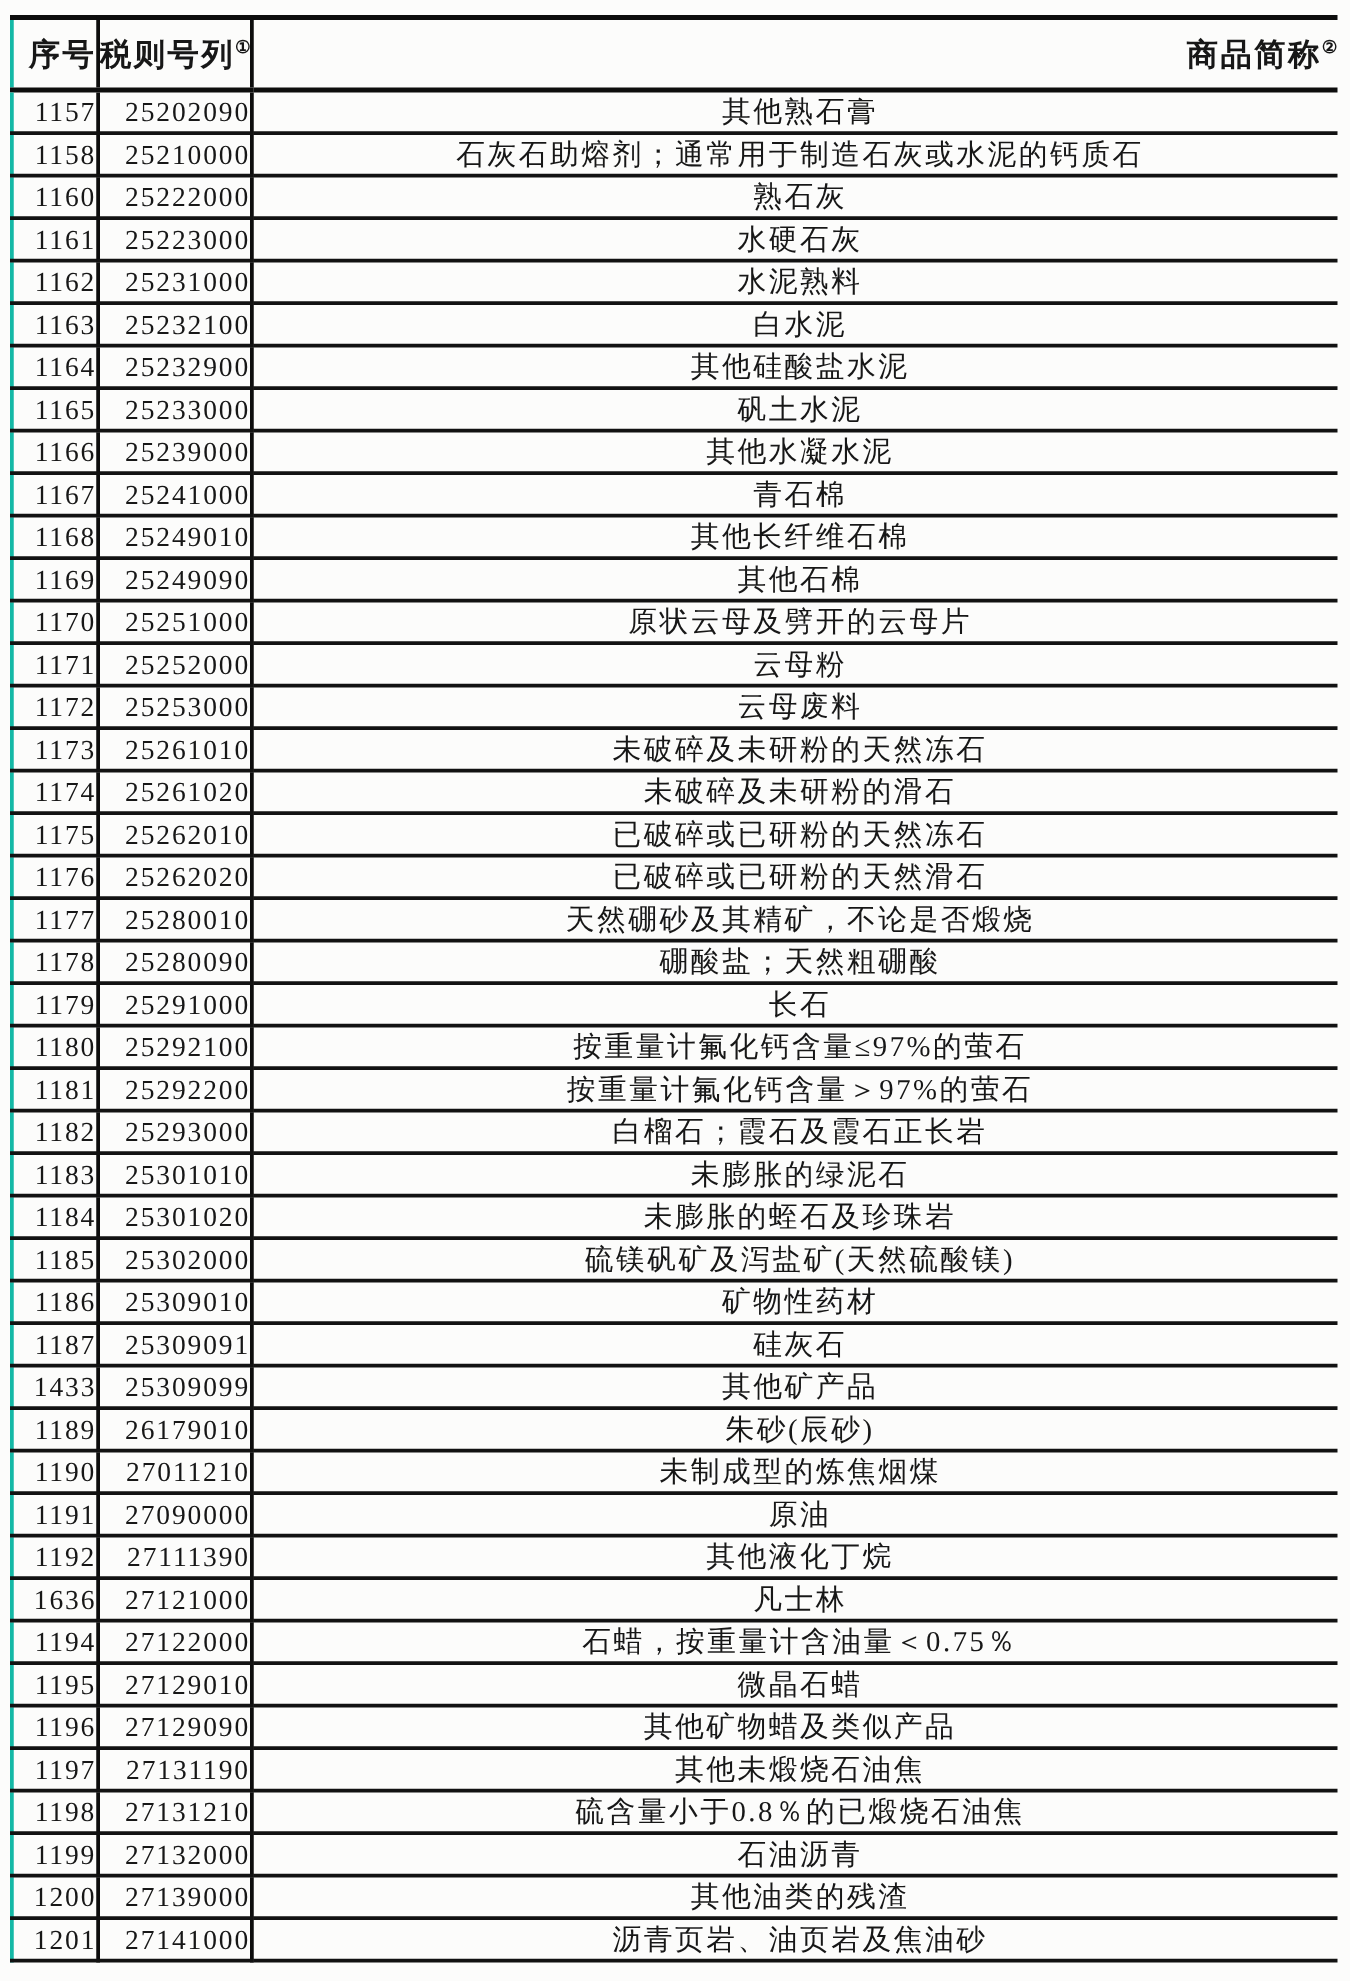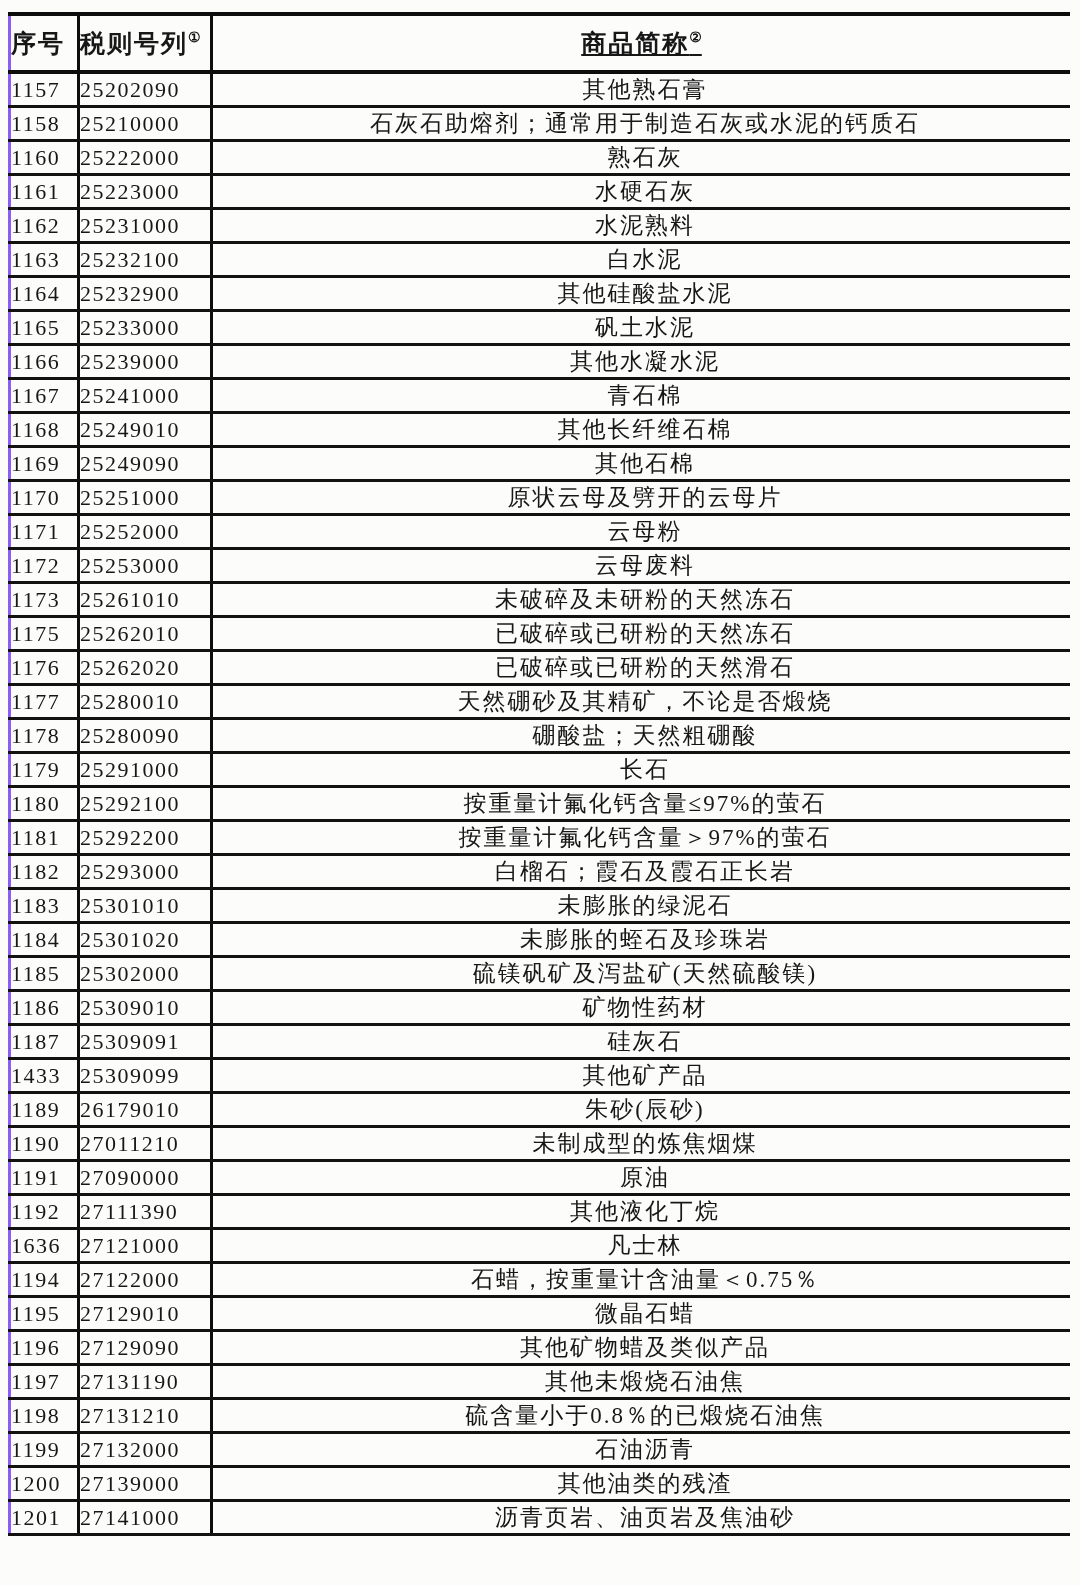--- a/index.html
+++ b/index.html
@@ -40,34 +40,34 @@
     vertical-align: middle;
     letter-spacing: 2px;
   }
   tbody td {
     height: 26px;
     border-bottom: 3px solid #121212;
     vertical-align: middle;
   }
   .c1 {
     width: 69px;
-    border-left: 3px solid #8b5cf6;
+    border-left: 3px solid #14b8a6;
     border-right: 3px solid #0d0d0d;
-    text-align: left;
+    text-align: right;
   }
   .c2 {
-    width: 133px;
+    width: 123px;
     border-right: 3px solid #0d0d0d;
-    text-align: left;
+    text-align: right;
   }
   .c3 {
     text-align: center;
     padding-left: 7px;
   }
-  thead th.c3 { text-align: center; padding-left: 0; text-decoration: underline; }
+  thead th.c3 { text-align: right; padding-left: 0; }
   tbody td.c1, tbody td.c2 {
     font-size: 22px;
     letter-spacing: 1.5px;
   }
   tbody td.c3 {
     font-size: 23px;
     letter-spacing: 2px;
   }
   sup.fnote {
     font-size: 14px;
@@ -169,20 +169,25 @@
     <td class="c1">1172</td>
     <td class="c2">25253000</td>
     <td class="c3">云母废料</td>
   </tr>
         <tr>
     <td class="c1">1173</td>
     <td class="c2">25261010</td>
     <td class="c3">未破碎及未研粉的天然冻石</td>
   </tr>
         <tr>
+    <td class="c1">1174</td>
+    <td class="c2">25261020</td>
+    <td class="c3">未破碎及未研粉的滑石</td>
+  </tr>
+        <tr>
     <td class="c1">1175</td>
     <td class="c2">25262010</td>
     <td class="c3">已破碎或已研粉的天然冻石</td>
   </tr>
         <tr>
     <td class="c1">1176</td>
     <td class="c2">25262020</td>
     <td class="c3">已破碎或已研粉的天然滑石</td>
   </tr>
         <tr>

